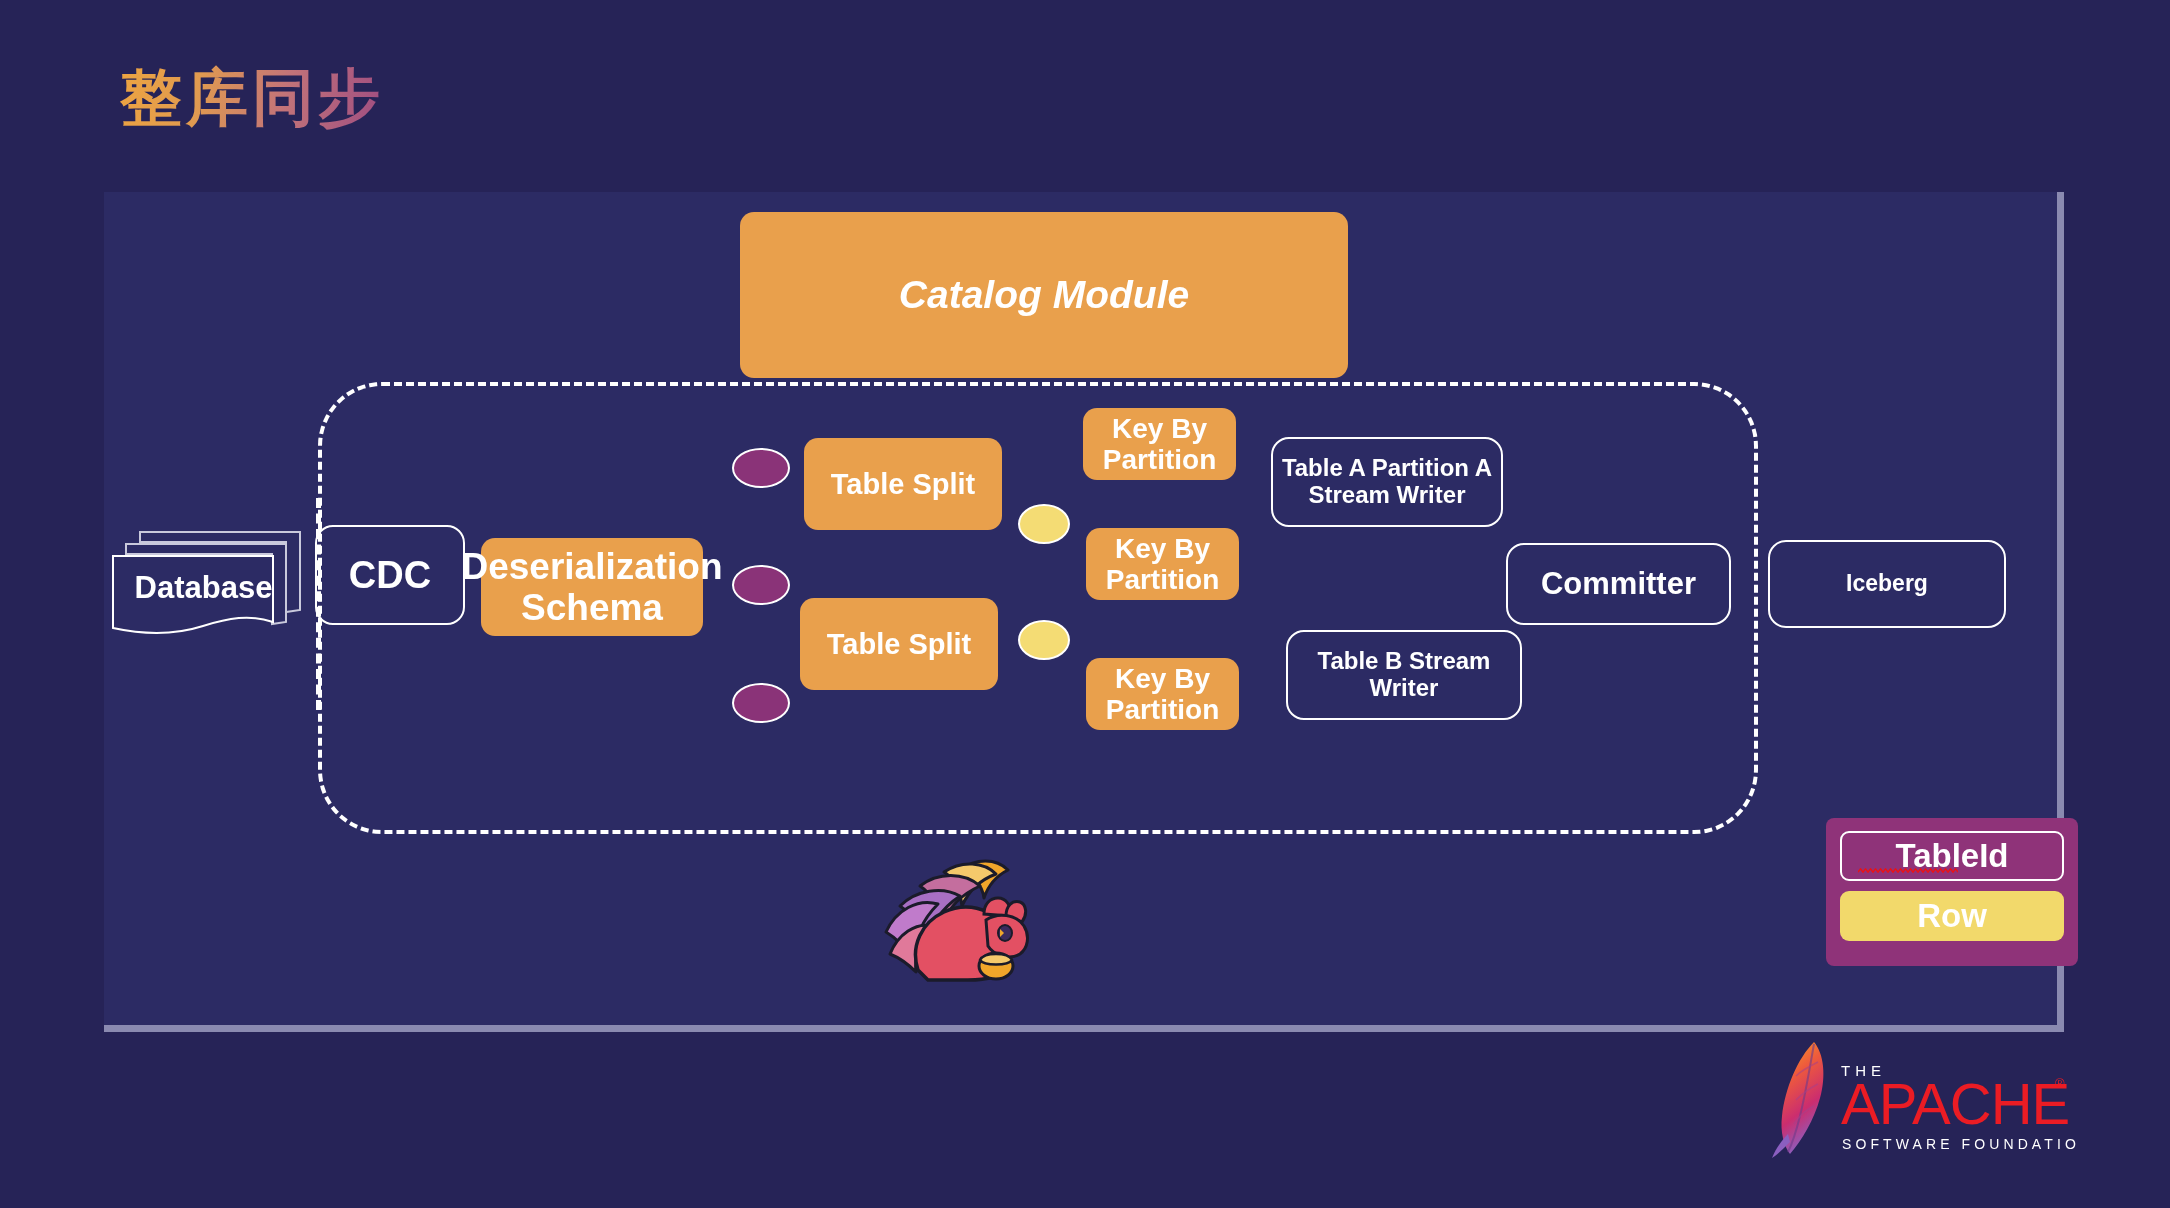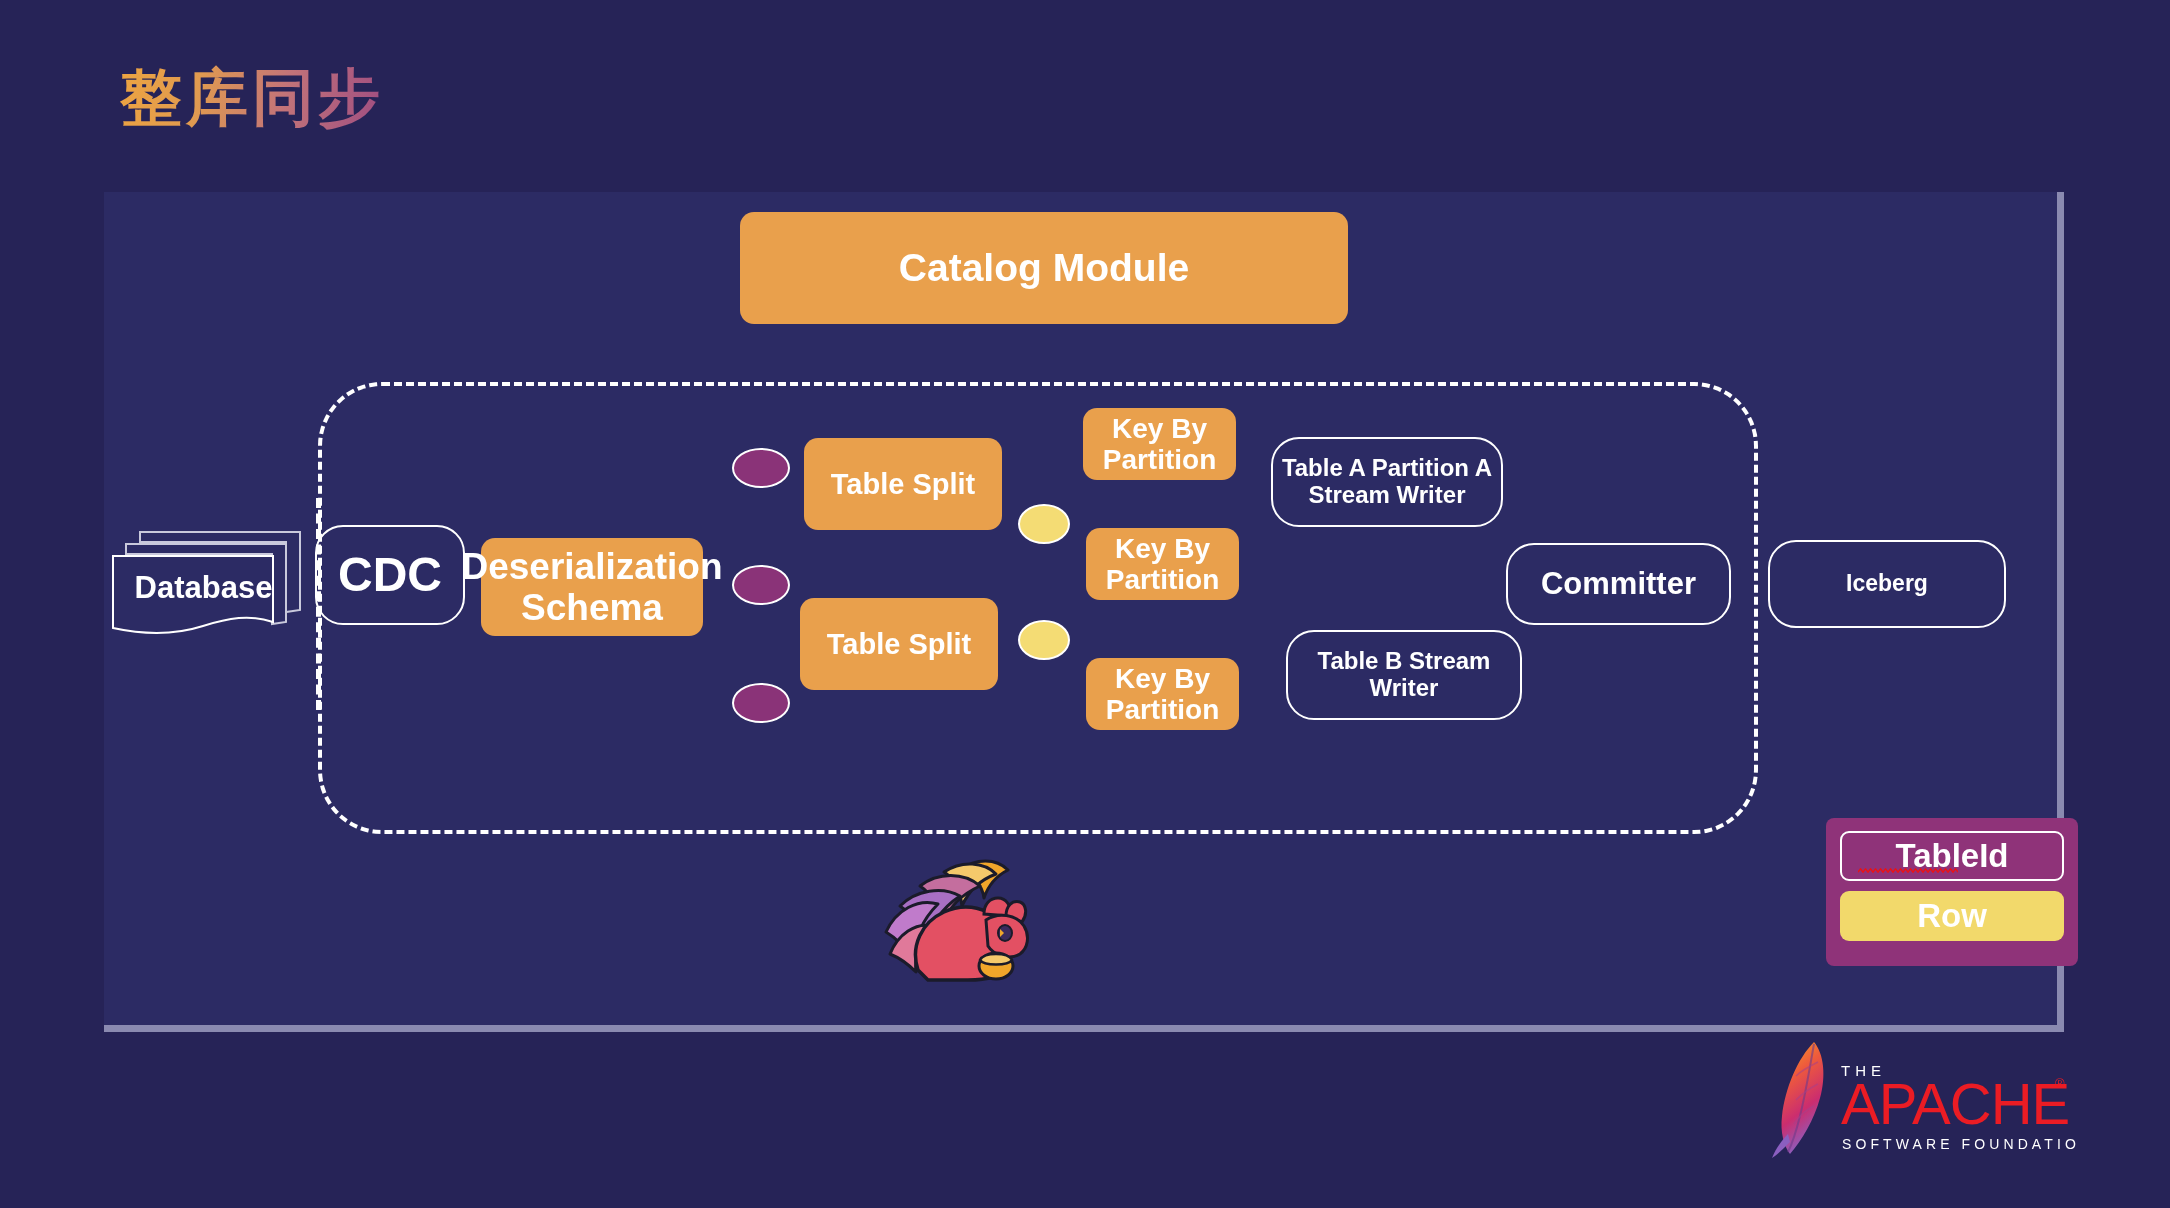--- a/index.html
+++ b/index.html
@@ -57,21 +57,21 @@
     line-height: 1.12;
     overflow: visible;
   }
   .node-orange {
     background: #E9A04C;
     border-radius: 14px;
   }
   .node-outline {
     background: transparent;
     border: 2px solid #FFFFFF;
-    border-radius: 28px;
+    border-radius: 18px;
   }
 
   
   #pipeline-container {
     position: absolute;
     left: 318px;
     top: 382px;
     width: 1440px;
     height: 452px;
     border: 4px dashed #FFFFFF;
@@ -187,38 +187,38 @@
   }
   #apache-logo svg { display: block; }
 </style>
 </head>
 <body>
 
 <div id="slide-title">整库同步</div>
 
 <div id="content-panel"></div>
 
-<div class="node node-orange" style="left:740px; top:212px; width:608px; height:112px; font-size:39px;">
+<div class="node node-orange" style="left:740px; top:212px; width:608px; height:166px; font-size:39px;font-style:italic;">
   <span>Catalog Module</span>
 </div>
 
 <div id="pipeline-container"></div>
 
 <div id="database-shape">
   <svg width="196" height="120" viewBox="0 0 196 120" fill="none">
     <path d="M30 14 H190 V92 L176 94 V24 H30 Z" stroke="#C9C9DC" stroke-width="2" fill="#2C2B64"></path>
     <path d="M16 26 H176 V104 L162 106 V36 H16 Z" stroke="#C9C9DC" stroke-width="2" fill="#2C2B64"></path>
     <path d="M3 38 H163 V104 C140 96 118 100 93 108 C68 116 40 118 3 110 Z" stroke="#FFFFFF" stroke-width="2" fill="#2C2B64"></path>
   </svg>
 </div>
 <div id="database-label">Database</div>
 
 <div id="source-divider"></div>
 
-<div class="node node-outline" style="left:315px; top:525px; width:150px; height:100px; font-size:48px;">
+<div class="node node-outline" style="left:315px; top:525px; width:150px; height:100px; font-size:38px;">
   <span>CDC</span>
 </div>
 
 <div class="node node-orange" style="left:481px; top:538px; width:222px; height:98px; font-size:37px;">
   <span>Deserialization Schema</span>
 </div>
 
 <div class="ellipse ellipse-purple" style="left:732px; top:448px; width:58px; height:40px;"></div>
 <div class="ellipse ellipse-purple" style="left:732px; top:565px; width:58px; height:40px;"></div>
 <div class="ellipse ellipse-purple" style="left:732px; top:683px; width:58px; height:40px;"></div>

